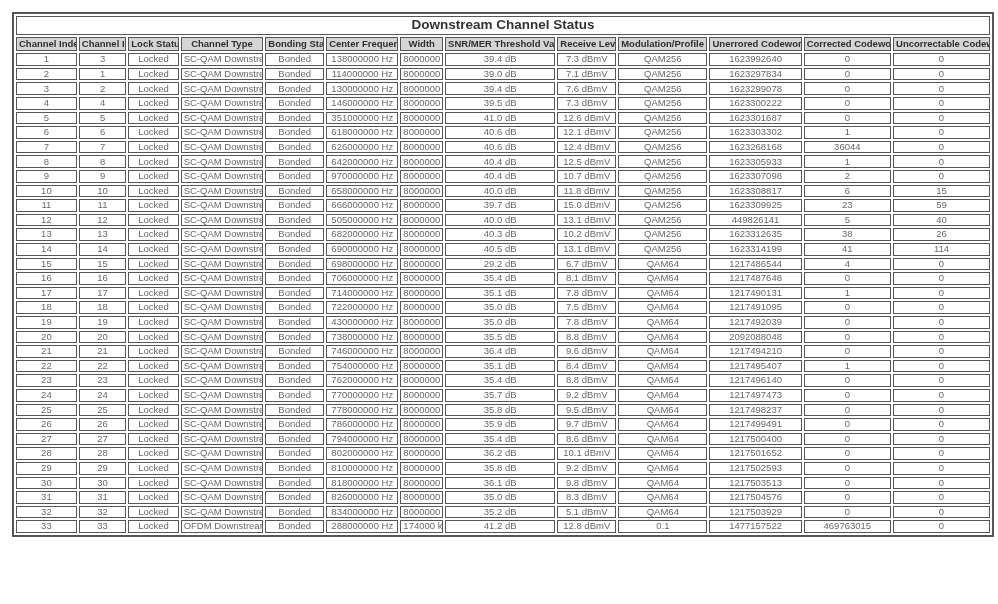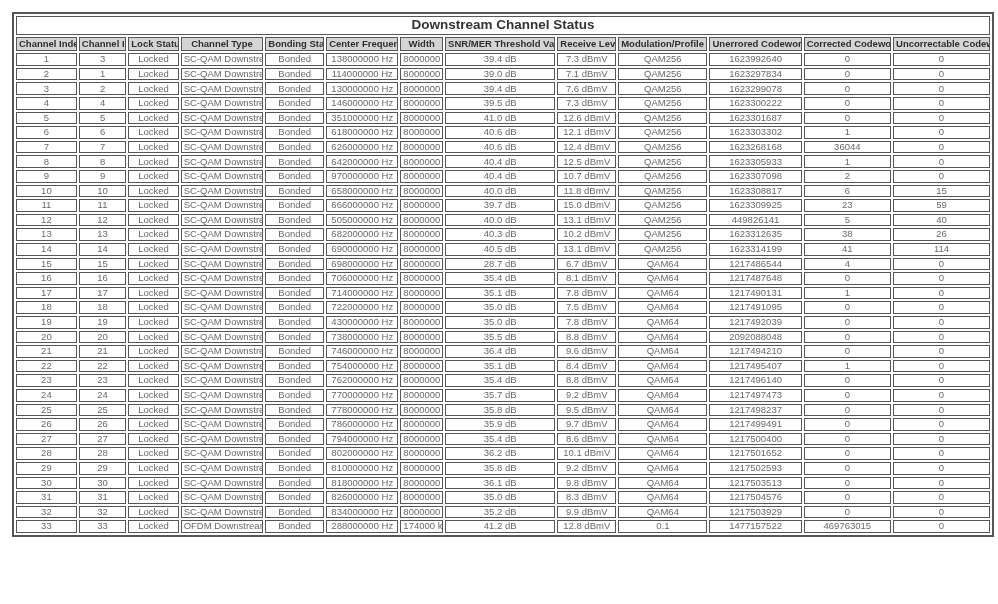--- a/index.html
+++ b/index.html
@@ -326,21 +326,21 @@
           <td class="data-cell">114</td>
         </tr>
         <tr>
           <td class="data-cell">15</td>
           <td class="data-cell">15</td>
           <td class="data-cell">Locked</td>
           <td class="data-cell">SC-QAM Downstream</td>
           <td class="data-cell">Bonded</td>
           <td class="data-cell">698000000 Hz</td>
           <td class="data-cell">8000000 Hz</td>
-          <td class="data-cell">28.7 dB</td>
+          <td class="data-cell">29.2 dB</td>
           <td class="data-cell">6.7 dBmV</td>
           <td class="data-cell">QAM64</td>
           <td class="data-cell">1217486544</td>
           <td class="data-cell">4</td>
           <td class="data-cell">0</td>
         </tr>
         <tr>
           <td class="data-cell">16</td>
           <td class="data-cell">16</td>
           <td class="data-cell">Locked</td>
@@ -582,21 +582,21 @@
         </tr>
         <tr>
           <td class="data-cell">32</td>
           <td class="data-cell">32</td>
           <td class="data-cell">Locked</td>
           <td class="data-cell">SC-QAM Downstream</td>
           <td class="data-cell">Bonded</td>
           <td class="data-cell">834000000 Hz</td>
           <td class="data-cell">8000000 Hz</td>
           <td class="data-cell">35.2 dB</td>
-          <td class="data-cell">9.9 dBmV</td>
+          <td class="data-cell">5.1 dBmV</td>
           <td class="data-cell">QAM64</td>
           <td class="data-cell">1217503929</td>
           <td class="data-cell">0</td>
           <td class="data-cell">0</td>
         </tr>
         <tr>
           <td class="data-cell">33</td>
           <td class="data-cell">33</td>
           <td class="data-cell">Locked</td>
           <td class="data-cell">OFDM Downstream</td>

